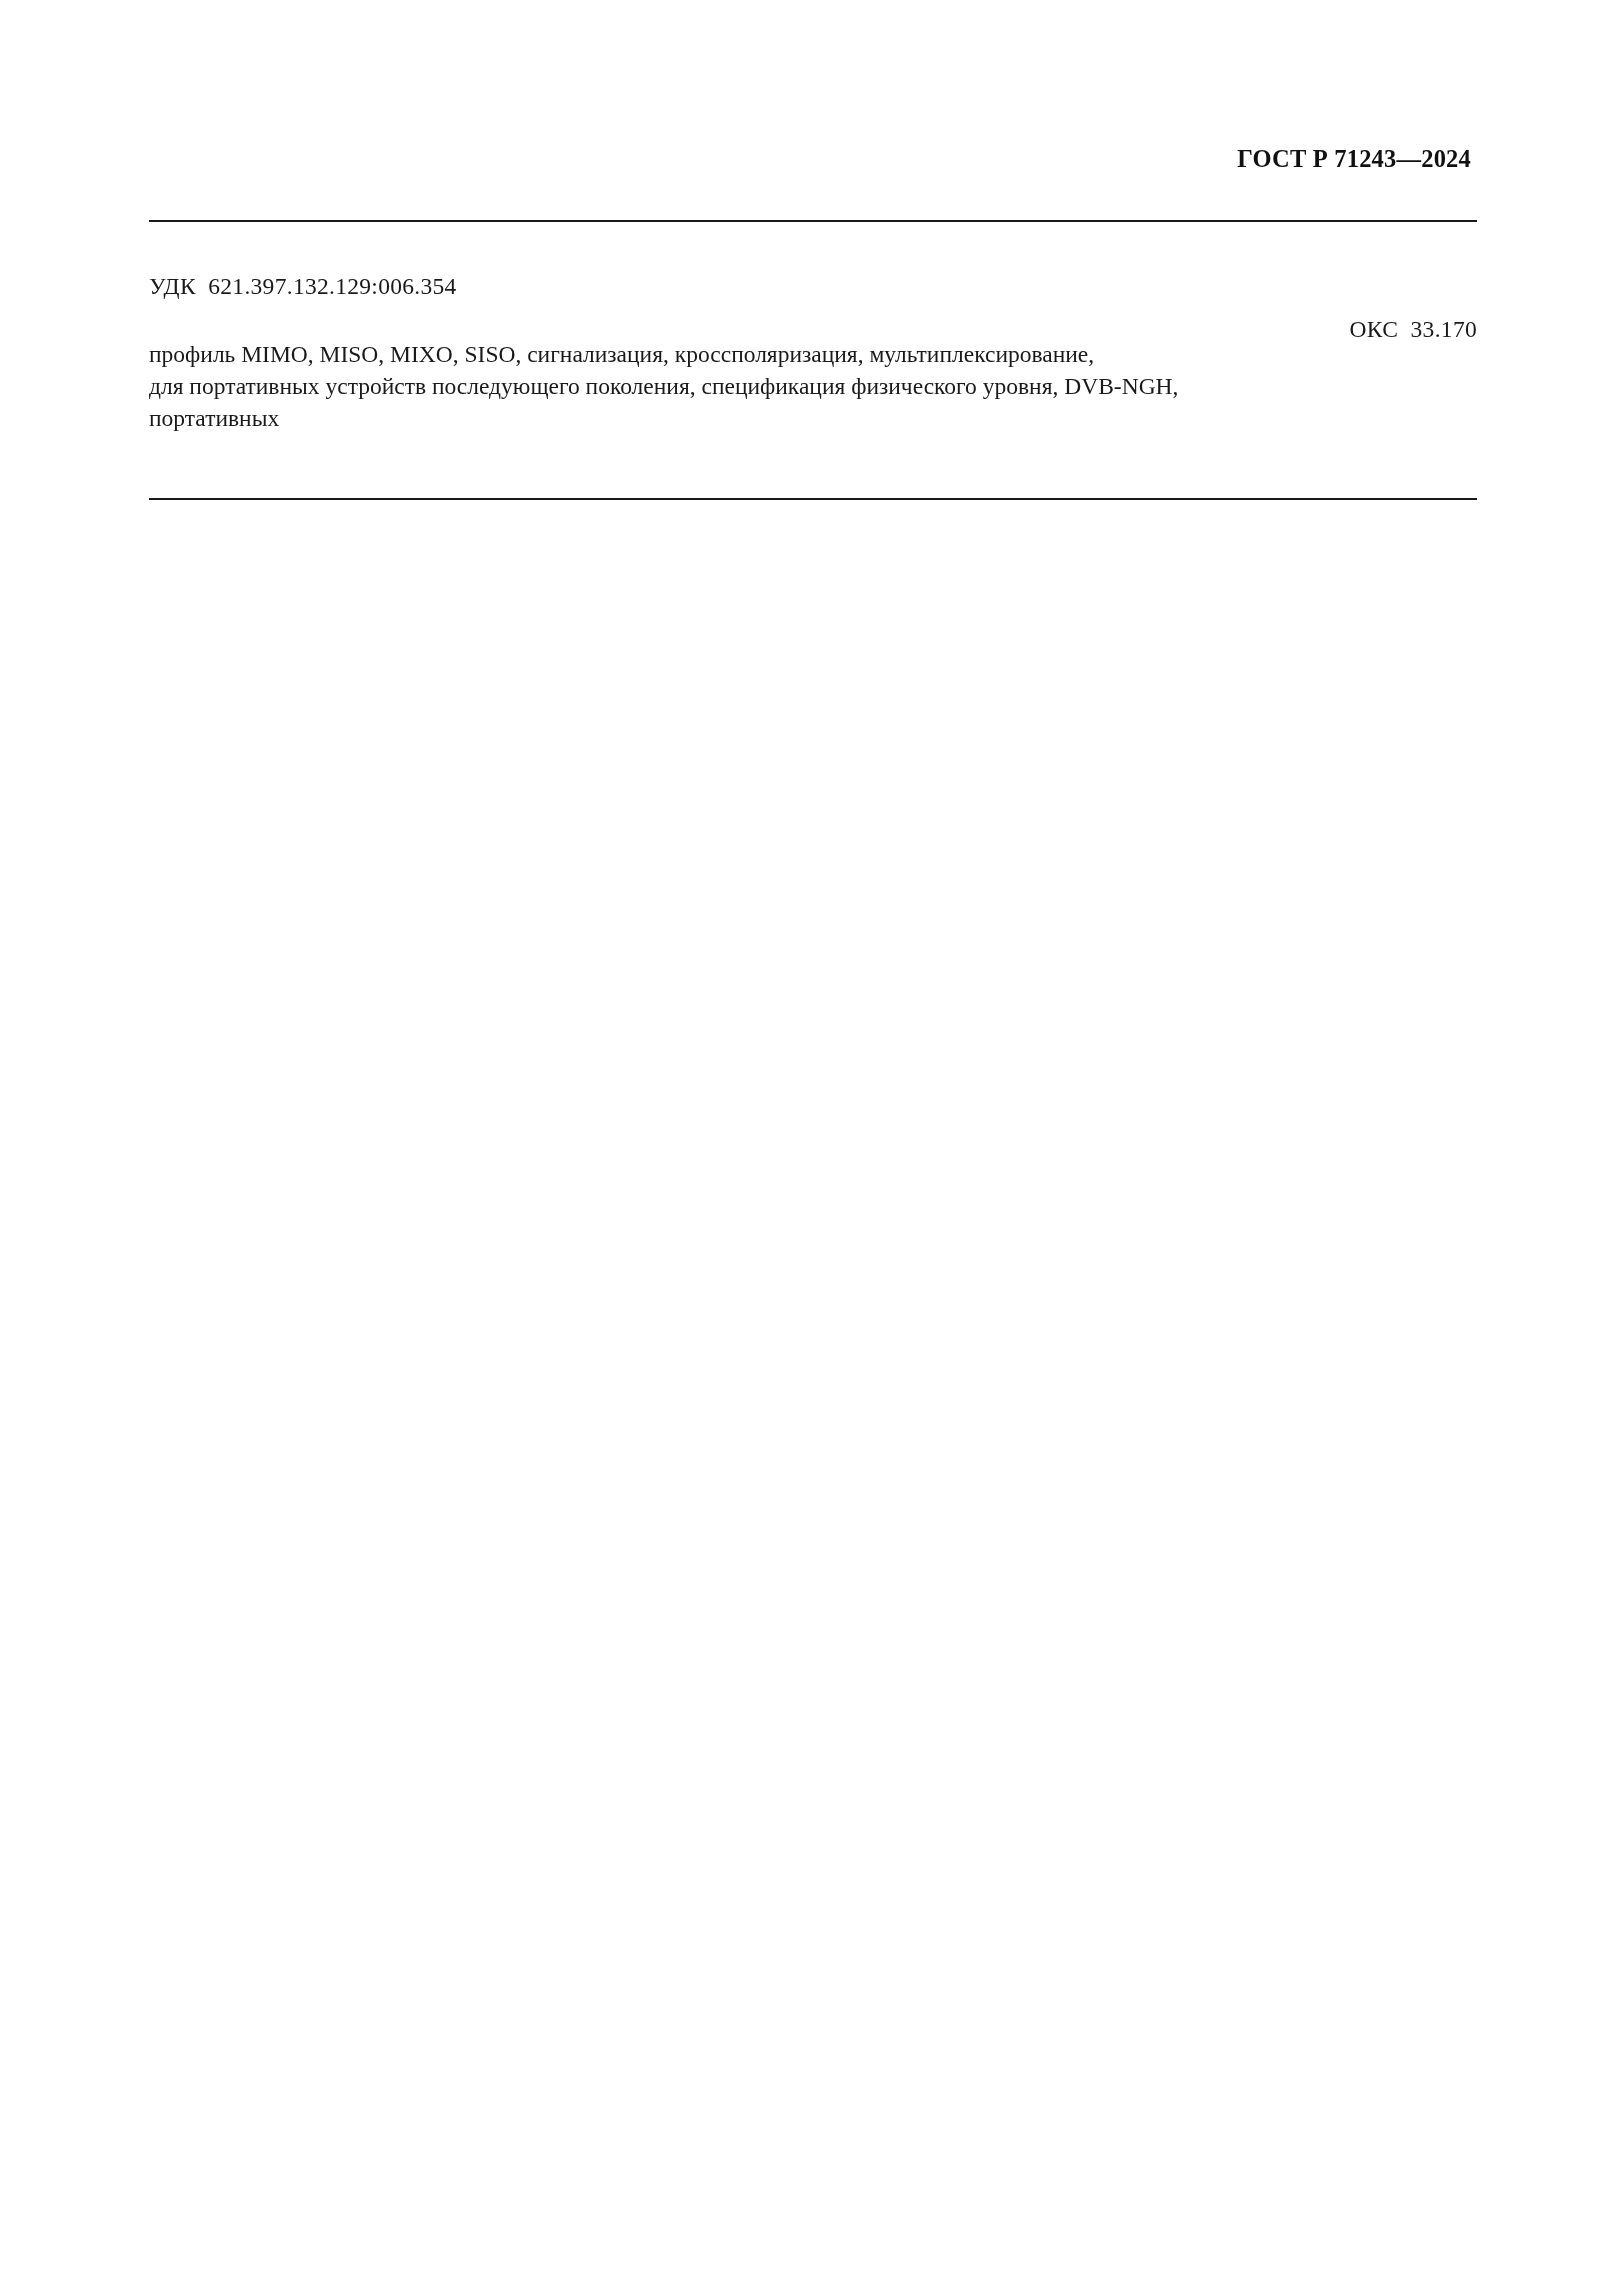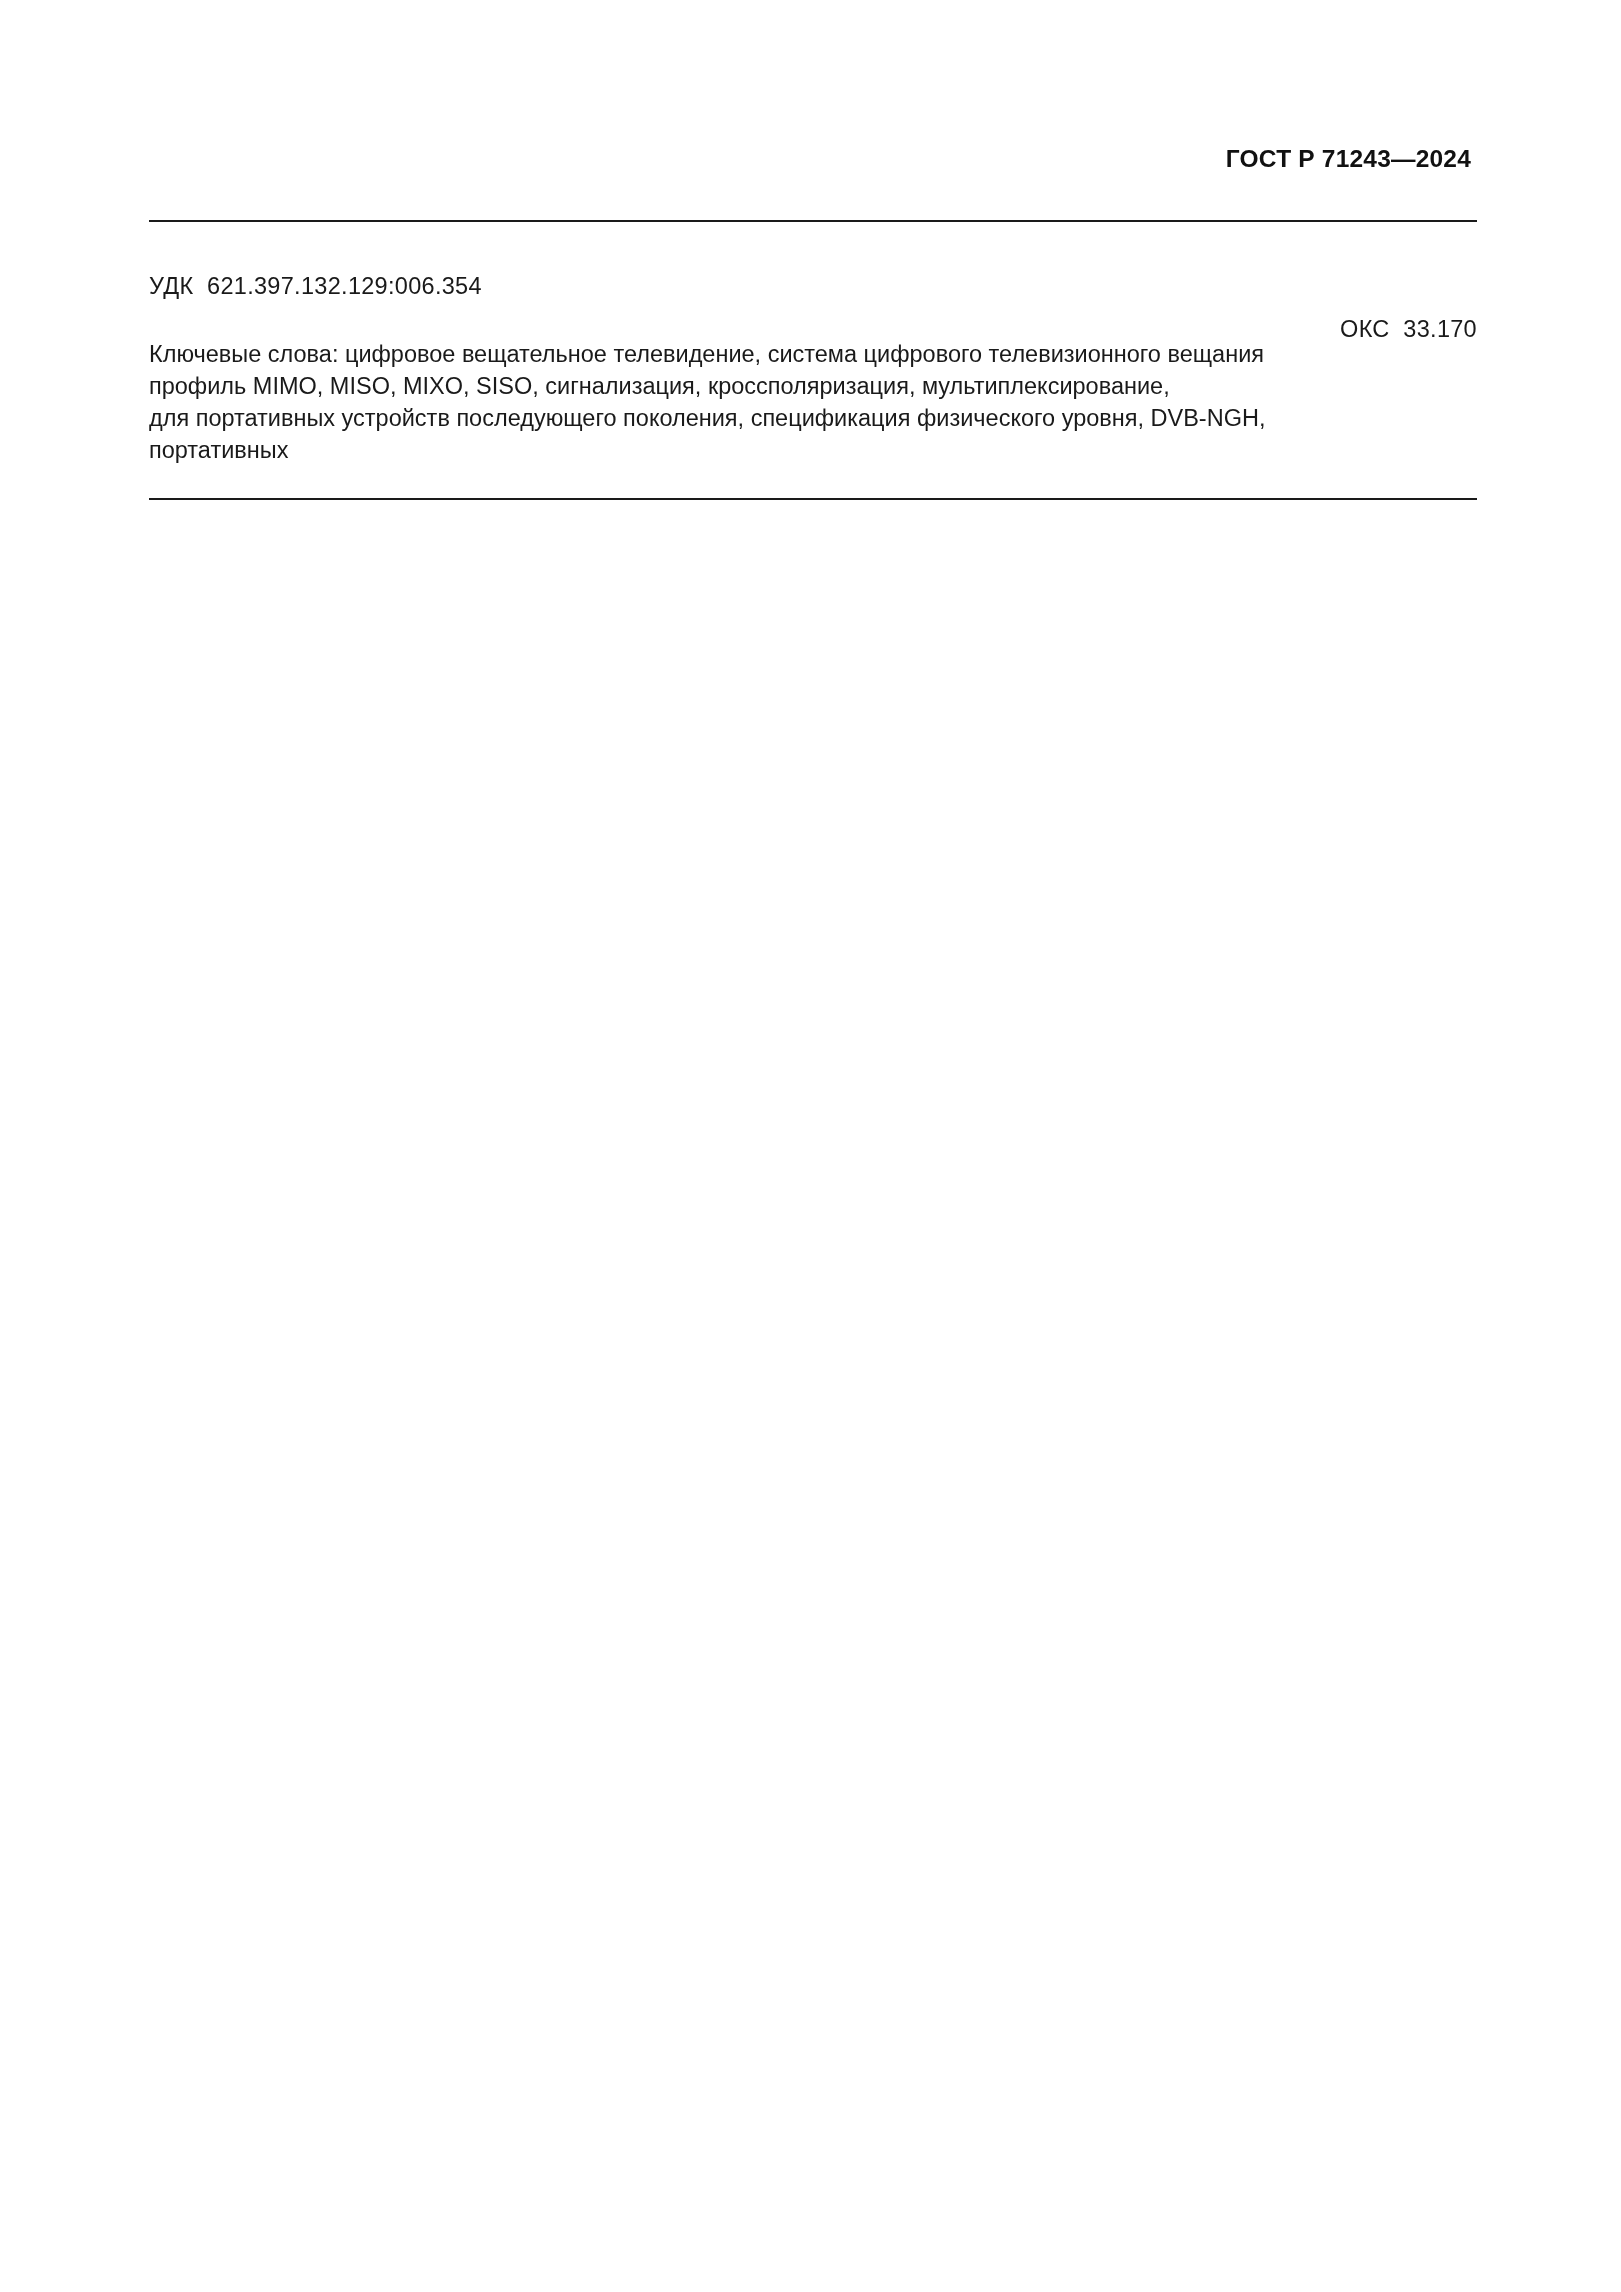--- a/index.html
+++ b/index.html
@@ -17,20 +17,21 @@
   }
 
   .page {
     position: absolute;
     left: 0;
     top: 0;
     width: 1621px;
     height: 1737px;
     background: #ffffff;
     overflow: hidden;
+    font-family: Liberation Serif, serif;
   }
 
   
   .doc-header {
     position: absolute;
     left: 0;
     right: 0;
     top: 145px;
     text-align: right;
     padding-right: 150px;
@@ -122,23 +123,20 @@
   <div class="codes-row">
     <span class="udk">
       <span>УДК</span>&nbsp;&nbsp;<span>621.397.132.129:006.354</span>
     </span>
     <span class="oks">
       <span>ОКС</span>&nbsp;&nbsp;<span>33.170</span>
     </span>
   </div>
 
   <div class="keywords">
-    <span class="kw-line">
-      <span>Ключевые слова:</span>&nbsp;<span>цифровое вещательное телевидение, система цифрового телевизионного вещания</span>
-    </span>
     <span class="kw-line kw-justify">
       <span>профиль</span>
       <span>MIMO,</span>
       <span>MISO,</span>
       <span>MIXO,</span>
       <span>SISO,</span>
       <span>сигнализация,</span>
       <span>кроссполяризация,</span>
       <span>мультиплексирование,</span>
     </span>

